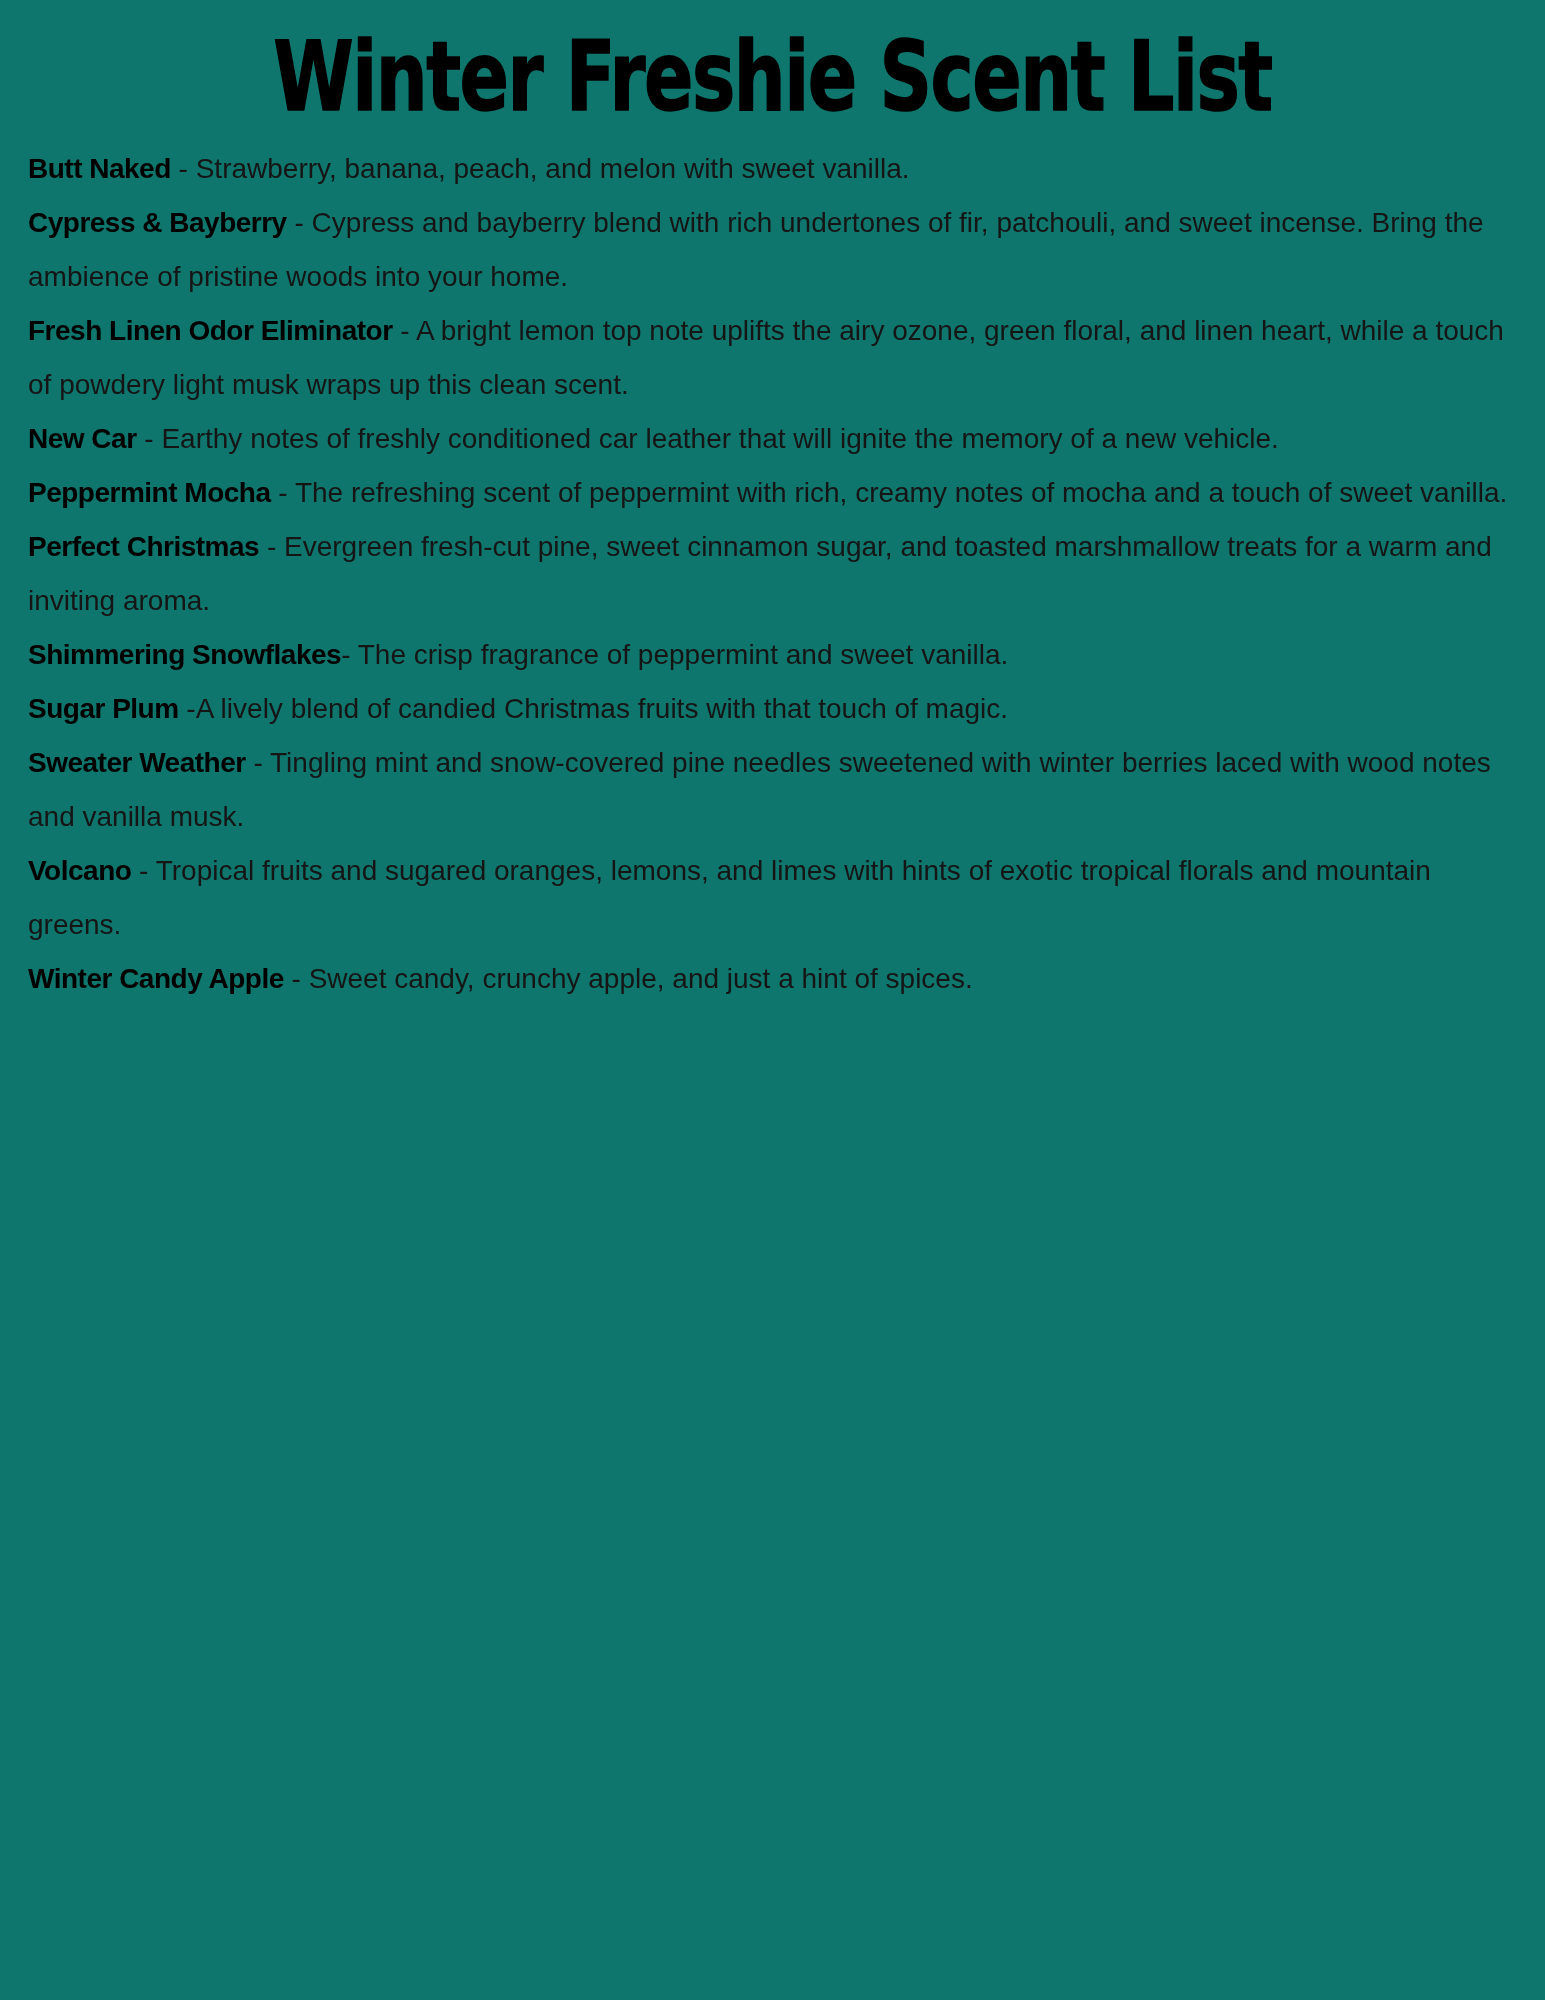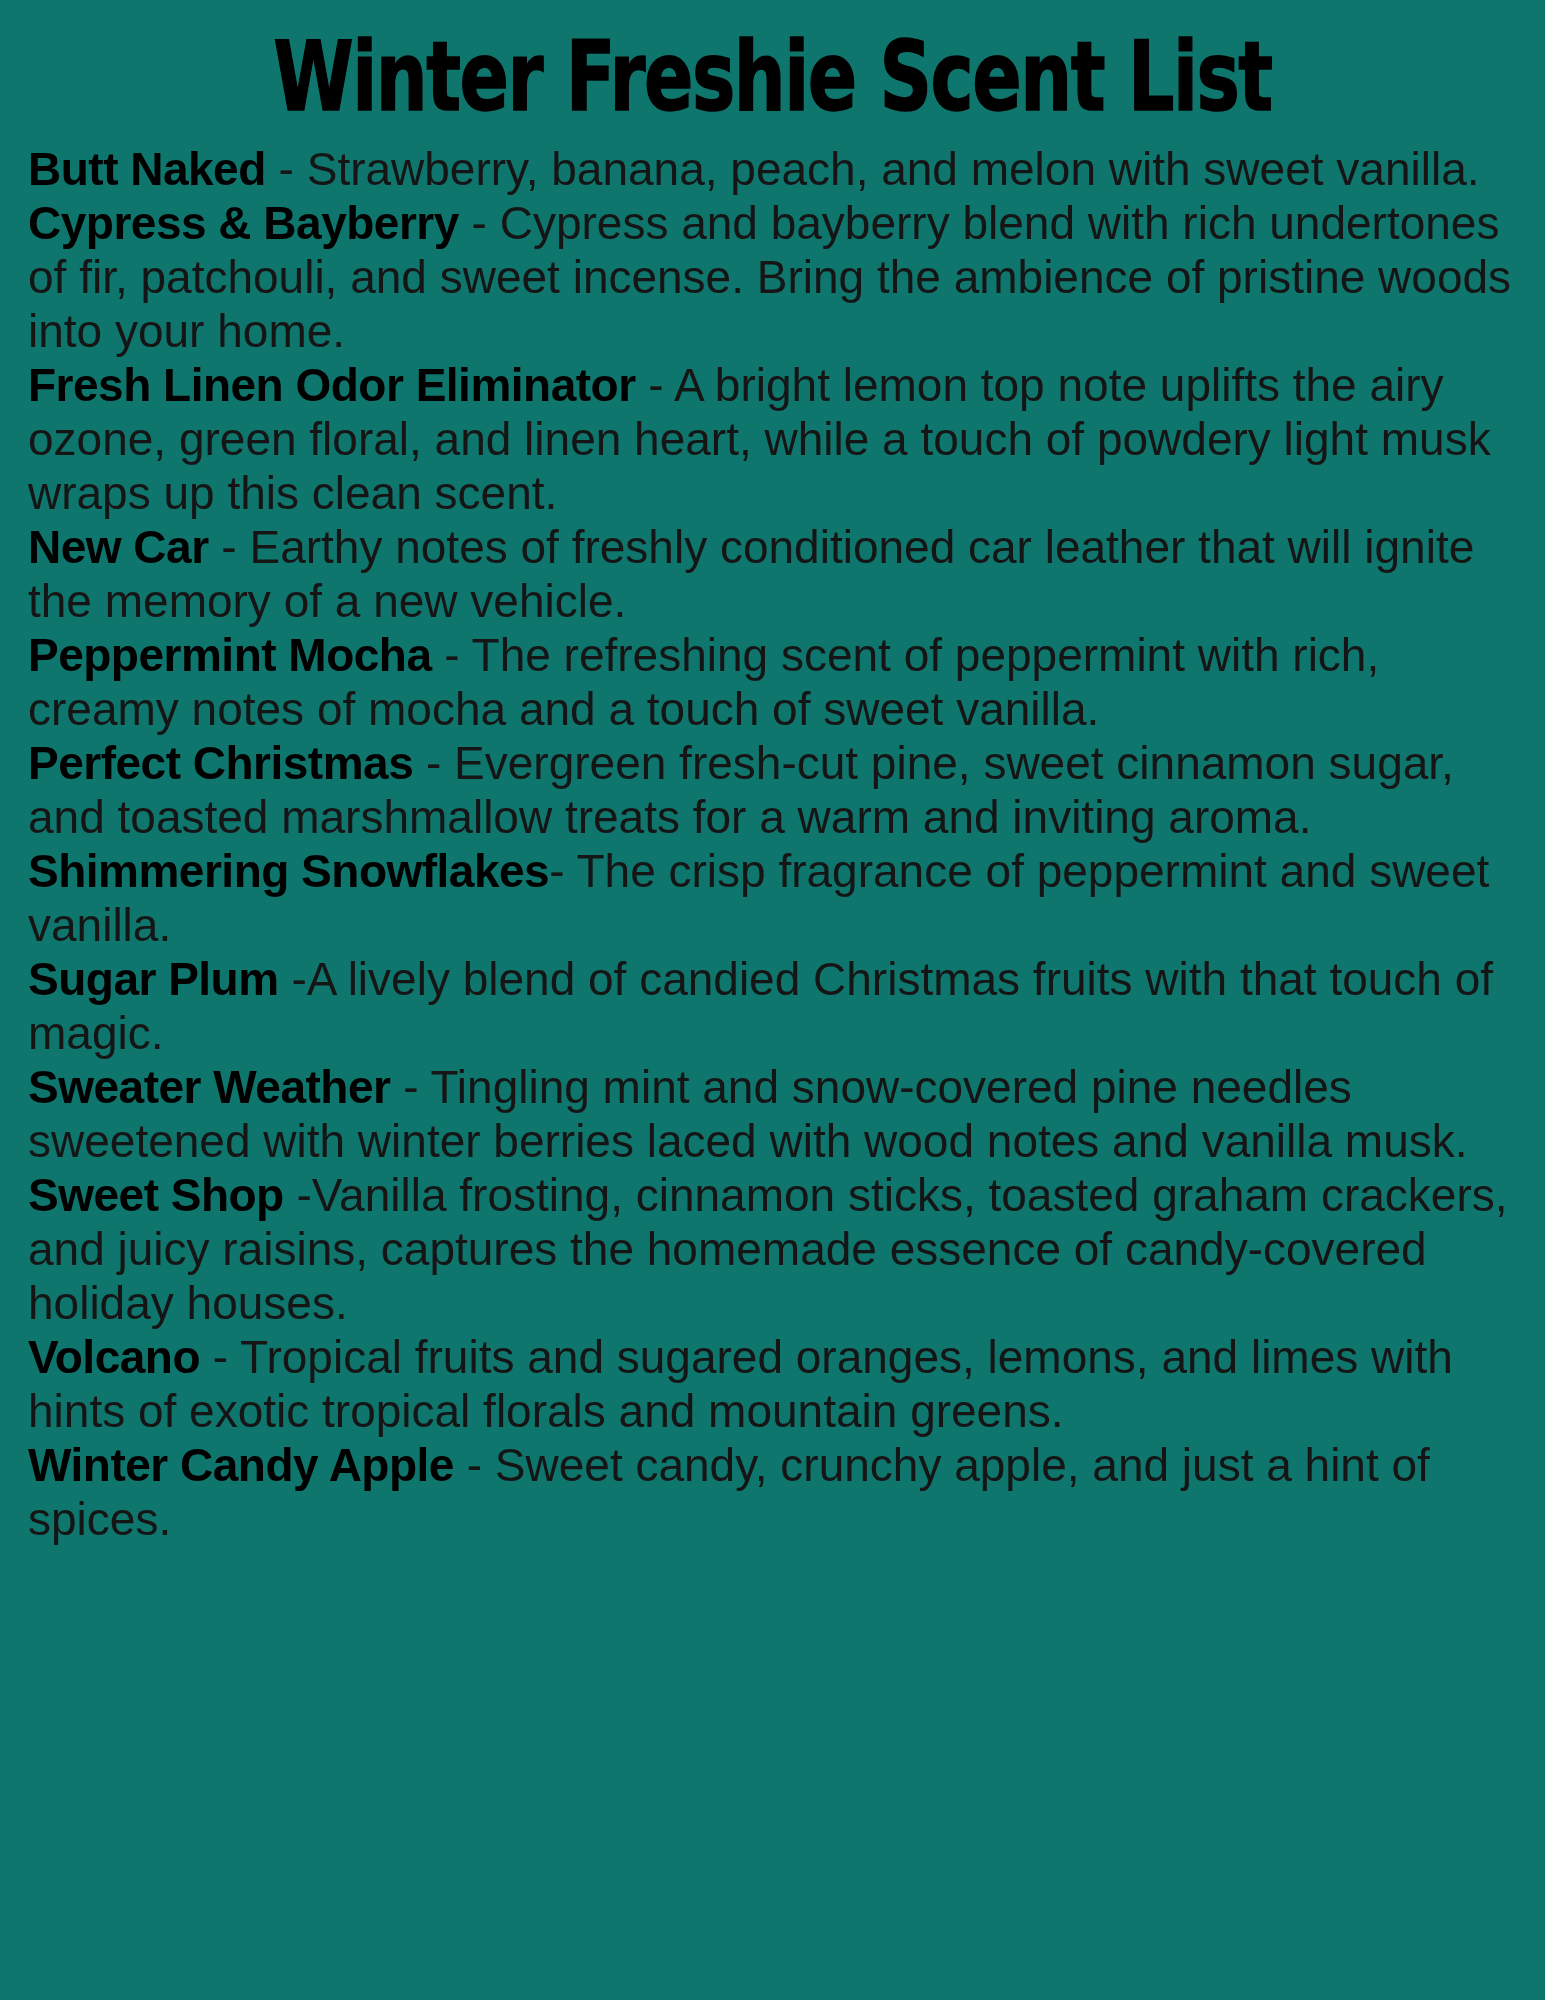--- a/index.html
+++ b/index.html
@@ -22,21 +22,21 @@
     line-height: 1.08;
     letter-spacing: -2px;
     -webkit-text-stroke: 1.5px #000000;
     transform: scaleX(0.76);
     transform-origin: 50% 50%;
     white-space: nowrap;
   }
   .scent-list {
     padding: 12px 30px 0 28px;
     color: #151515;
-    font-size: 46px;
+    font-size: 28px;
     line-height: 54px;
   }
   .scent-entry { margin: 0; }
   .scent-entry b {
     color: #000000;
     font-weight: 700;
     letter-spacing: -0.5px;
   }
 </style>
 </head>
@@ -47,17 +47,16 @@
   <div class="scent-list">
     <p class="scent-entry"><b>Butt Naked</b><span> - </span><span>Strawberry, banana, peach, and melon with sweet vanilla.</span></p>
     <p class="scent-entry"><b>Cypress &amp; Bayberry</b><span> - </span><span>Cypress and bayberry blend with rich undertones of fir, patchouli, and sweet incense. Bring the ambience of pristine woods into your home.</span></p>
     <p class="scent-entry"><b>Fresh Linen Odor Eliminator</b><span> - </span><span>A bright lemon top note uplifts the airy ozone, green floral, and linen heart, while a touch of powdery light musk wraps up this clean scent.</span></p>
     <p class="scent-entry"><b>New Car</b><span> - </span><span>Earthy notes of freshly conditioned car leather that will ignite the memory of a new vehicle.</span></p>
     <p class="scent-entry"><b>Peppermint Mocha</b><span> - </span><span>The refreshing scent of peppermint with rich, creamy notes of mocha and a touch of sweet vanilla.</span></p>
     <p class="scent-entry"><b>Perfect Christmas</b><span> - </span><span>Evergreen fresh-cut pine, sweet cinnamon sugar, and toasted marshmallow treats for a warm and inviting aroma.</span></p>
     <p class="scent-entry"><b>Shimmering Snowflakes</b><span>- </span><span>The crisp fragrance of peppermint and sweet vanilla.</span></p>
     <p class="scent-entry"><b>Sugar Plum</b><span> -</span><span>A lively blend of candied Christmas fruits with that touch of magic.</span></p>
     <p class="scent-entry"><b>Sweater Weather</b><span> - </span><span>Tingling mint and snow-covered pine needles sweetened with winter berries laced with wood notes and vanilla musk.</span></p>
-    <p class="scent-entry"><b>Sweet Shop</b><span> -</span><span>Vanilla frosting, cinnamon sticks, toasted graham crackers, and juicy raisins, captures the homemade essence of candy-covered holiday houses.</span></p>
     <p class="scent-entry"><b>Volcano</b><span> - </span><span>Tropical fruits and sugared oranges, lemons, and limes with hints of exotic tropical florals and mountain greens.</span></p>
     <p class="scent-entry"><b>Winter Candy Apple</b><span> - </span><span>Sweet candy, crunchy apple, and just a hint of spices.</span></p>
   </div>
 </div>
 
 </body></html>

